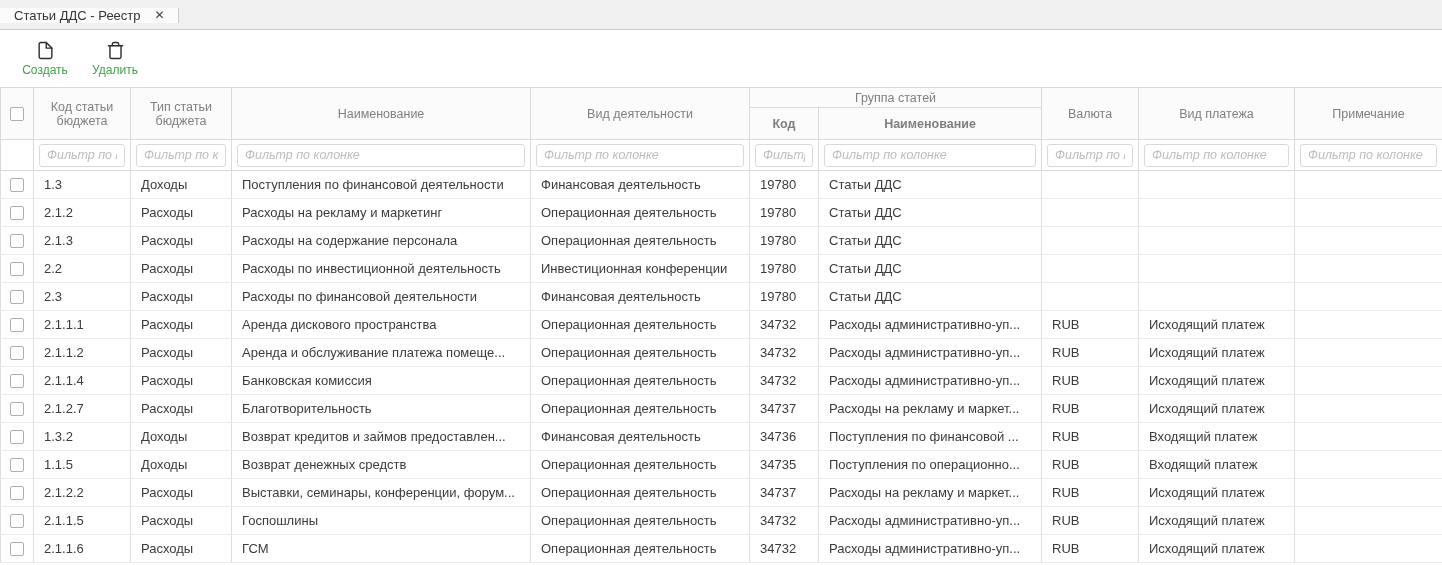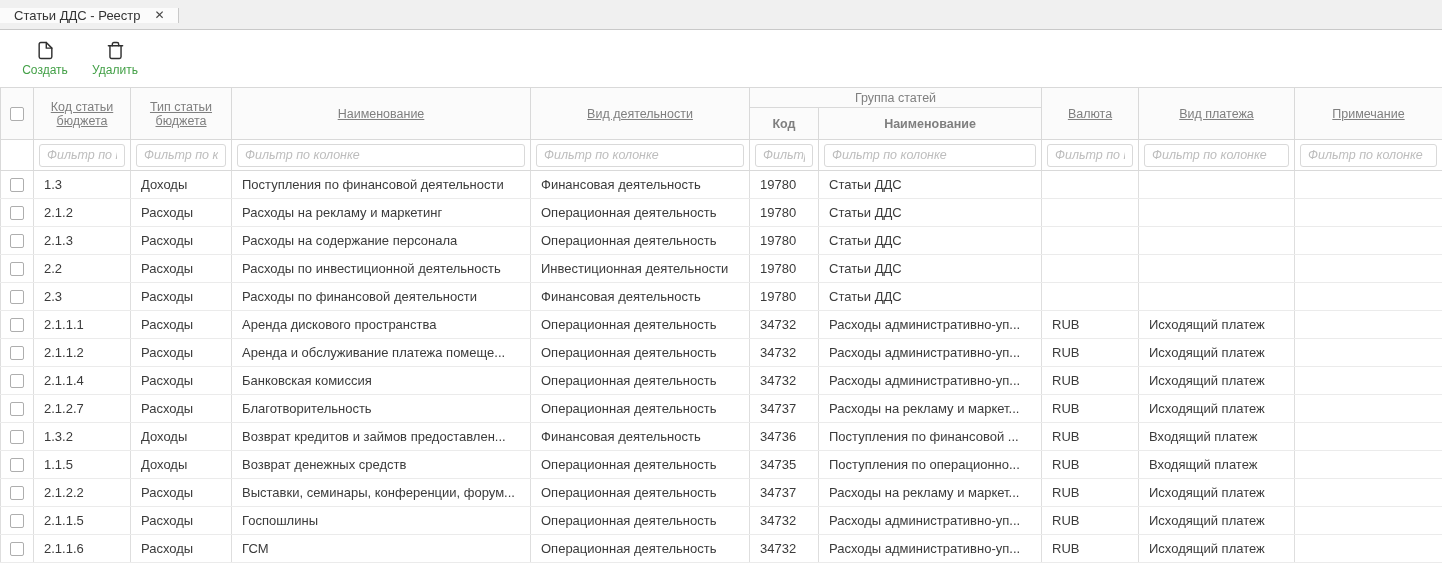--- a/index.html
+++ b/index.html
@@ -59,21 +59,21 @@
   }
   thead th {
     font-weight: normal; font-size: 12.5px;
     color: var(--header-text, #7f7f7f);
     background: #fbfbfb;
     border: 1px solid var(--grid-border, #d9d9d9);
     padding: 2px 6px; text-align: center;
     overflow: hidden; cursor: pointer;
   }
   tr.group-row th { height: 20px; }
-  tr.group-row th[rowspan] { height: auto; text-decoration: underline; }
+  tr.group-row th[rowspan] { height: auto; }
   tr.sub-row th { height: 32px; font-weight: bold; }
   th.cb-col { padding: 0; text-align: center; cursor: default; }
 
   tr.filter-row td {
     border: 1px solid var(--grid-border, #d9d9d9);
     background: #fff; padding: 3px 5px; height: 31px;
   }
   .filter-input {
     width: 100%; height: 23px;
     border: 1px solid #d9d9d9; border-radius: 3px;
@@ -207,21 +207,21 @@
         <td>Статьи ДДС</td>
         <td></td>
         <td></td>
         <td></td>
       </tr>
       <tr>
         <td class="cb-cell"><span class="checkbox"></span></td>
         <td>2.2</td>
         <td>Расходы</td>
         <td>Расходы по инвестиционной деятельность</td>
-        <td>Инвестиционная деятельности</td>
+        <td>Инвестиционная конференции</td>
         <td>19780</td>
         <td>Статьи ДДС</td>
         <td></td>
         <td></td>
         <td></td>
       </tr>
       <tr>
         <td class="cb-cell"><span class="checkbox"></span></td>
         <td>2.3</td>
         <td>Расходы</td>

